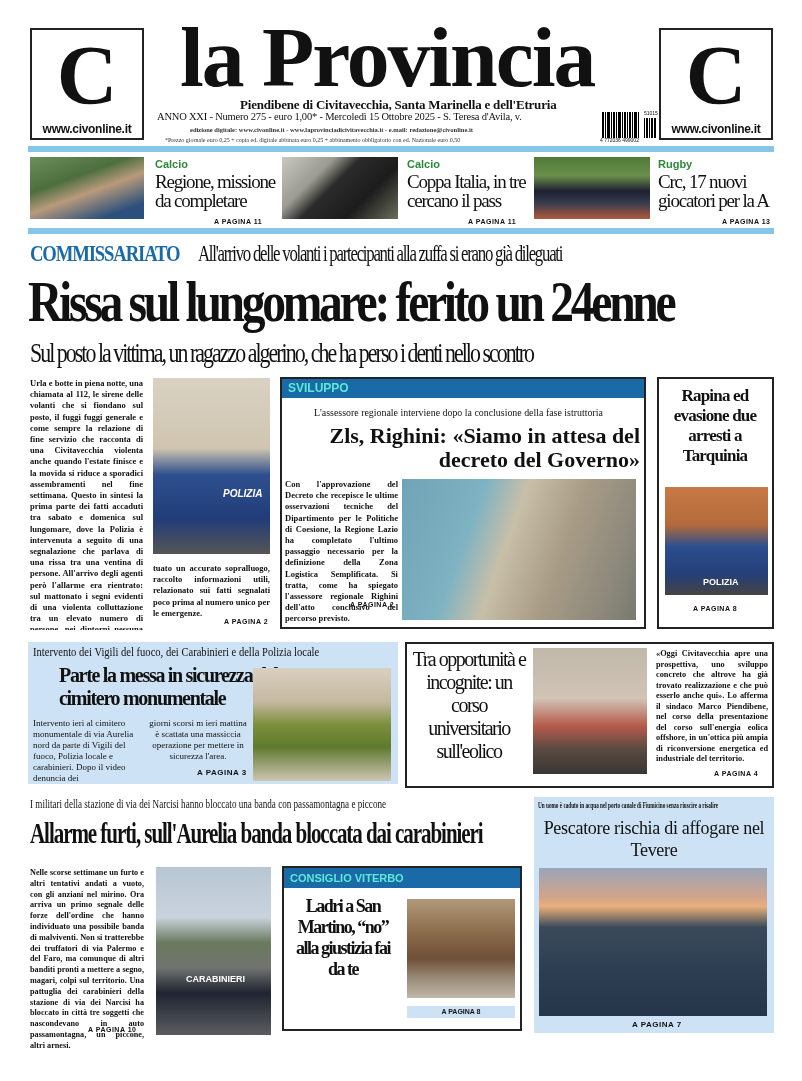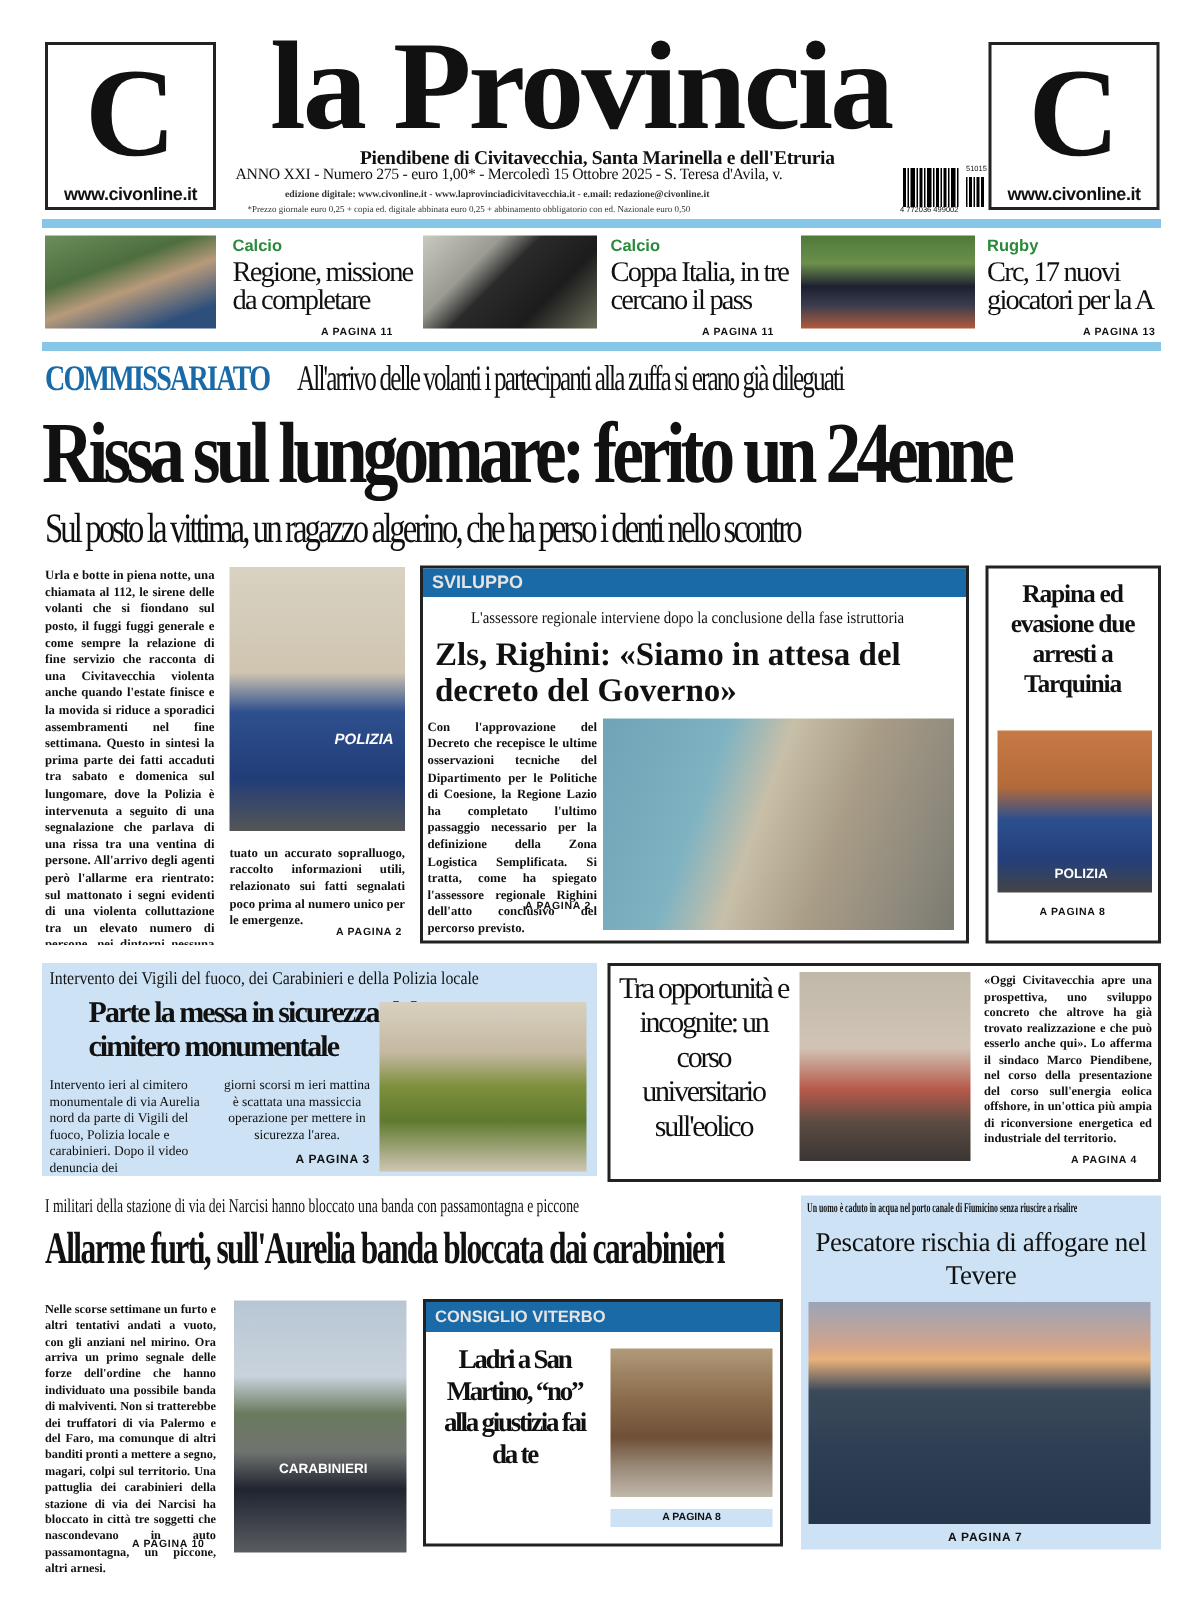--- a/index.html
+++ b/index.html
@@ -30,21 +30,21 @@
   .kicker { left: 30px; top: 240px; white-space: nowrap; }
   .kicker .k1 { font-weight: bold; font-size: 24px; color: #1a6aa8; letter-spacing: -1.5px; }
   .kicker .k2 { font-size: 24px; letter-spacing: -1.8px; }
   .mainhead { left: 28px; top: 272px; font-weight: bold; font-size: 58px; line-height: 60px; letter-spacing: -4px; white-space: nowrap; }
   .subhead { left: 30px; top: 338px; font-size: 28px; line-height: 30px; letter-spacing: -2.5px; white-space: nowrap; }
 
   .body-text { font-size: 8.5px; line-height: 11.2px; font-weight: bold; text-align: justify; }
 
   .photo { position: absolute; overflow: hidden; }
   .box { position: absolute; border: 2px solid #222; }
-  .bar-blue { background: #1a6aa8; color: #e5e5e5; font-family: "Liberation Sans", sans-serif; font-weight: bold; }
+  .bar-blue { background: #1a6aa8; color: #5eead4; font-family: "Liberation Sans", sans-serif; font-weight: bold; }
   .light-blue { background: #cde2f4; }
 </style>
 </head>
 <body>
 
 <div class="cbox" style="left:30px;">
   <div class="letter">C</div>
   <div class="url">www.civonline.it</div>
 </div>
 <div class="cbox" style="left:659px;">
@@ -123,21 +123,21 @@
 </div>
 <div class="abs body-text" style="left:153px;top:563px;width:117px;">tuato un accurato sopralluogo, raccolto informazioni utili, relazionato sui fatti segnalati poco prima al numero unico per le emergenze.</div>
 <div class="apagina" style="left:224px;top:618px;">A PAGINA 2</div>
 
 <div class="box" style="left:280px;top:377px;width:366px;height:252px;">
   <div class="bar-blue" style="height:19px;font-size:12px;line-height:19px;padding-left:6px;">SVILUPPO</div>
 </div>
 <div class="abs" style="left:314px;top:406px;font-size:11px;white-space:nowrap;">
   <span class="cond" style="transform:scaleX(0.9);">L'assessore regionale interviene dopo la conclusione della fase istruttoria</span>
 </div>
-<div class="abs" style="left:290px;top:424px;width:350px;text-align:left;font-weight:bold;font-size:22px;line-height:24px;">Zls, Righini: «Siamo in attesa del decreto del Governo»</div>
+<div class="abs" style="left:290px;top:424px;width:350px;text-align:right;font-weight:bold;font-size:22px;line-height:24px;">Zls, Righini: «Siamo in attesa del decreto del Governo»</div>
 <div class="abs body-text" style="left:285px;top:479px;width:113px;">Con l'approvazione del Decreto che recepisce le ultime osservazioni tecniche del Dipartimento per le Politiche di Coesione, la Regione Lazio ha completato l'ultimo passaggio necessario per la definizione della Zona Logistica Semplificata. Si tratta, come ha spiegato l'assessore regionale Righini dell'atto conclusivo del percorso previsto.</div>
 <div class="apagina" style="left:350px;top:601px;">A PAGINA 2</div>
 <div class="photo" style="left:402px;top:479px;width:234px;height:141px;background:linear-gradient(110deg,#6fa3b6 0%,#7fb3c2 30%,#c8bfa8 45%,#a89c86 65%,#8f8a7d 85%,#7a7a70 100%);"></div>
 
 <div class="box" style="left:657px;top:377px;width:117px;height:252px;"></div>
 <div class="abs" style="left:662px;top:386px;width:106px;text-align:center;font-weight:bold;font-size:17px;line-height:20px;letter-spacing:-0.8px;">Rapina ed evasione due arresti a Tarquinia</div>
 <div class="photo" style="left:665px;top:487px;width:103px;height:108px;background:linear-gradient(180deg,#c77a45 0%,#b36a3a 35%,#2c4f8e 55%,#243f7a 80%,#444 100%);">
   <div class="abs sans" style="left:38px;top:90px;color:#fff;font-weight:bold;font-size:9px;">POLIZIA</div>
 </div>
 <div class="apagina" style="left:693px;top:605px;">A PAGINA 8</div>

